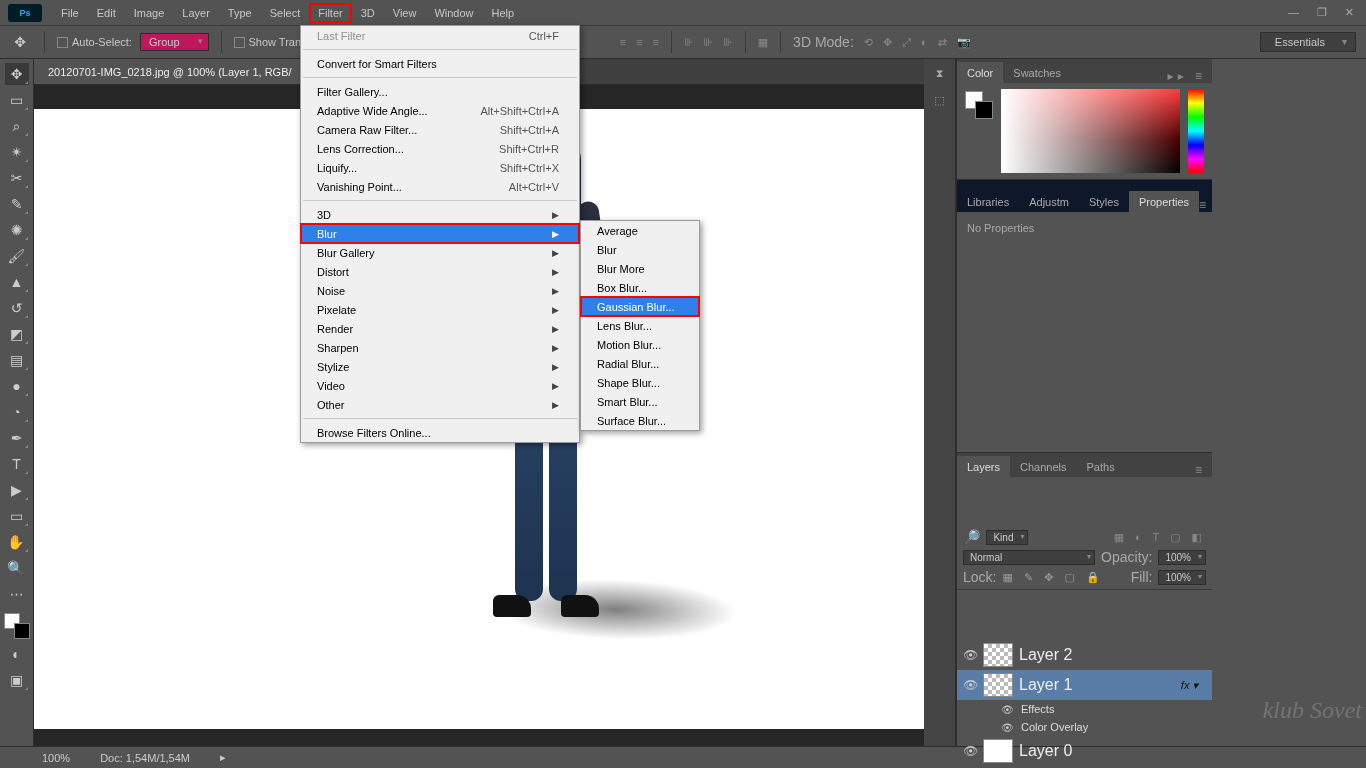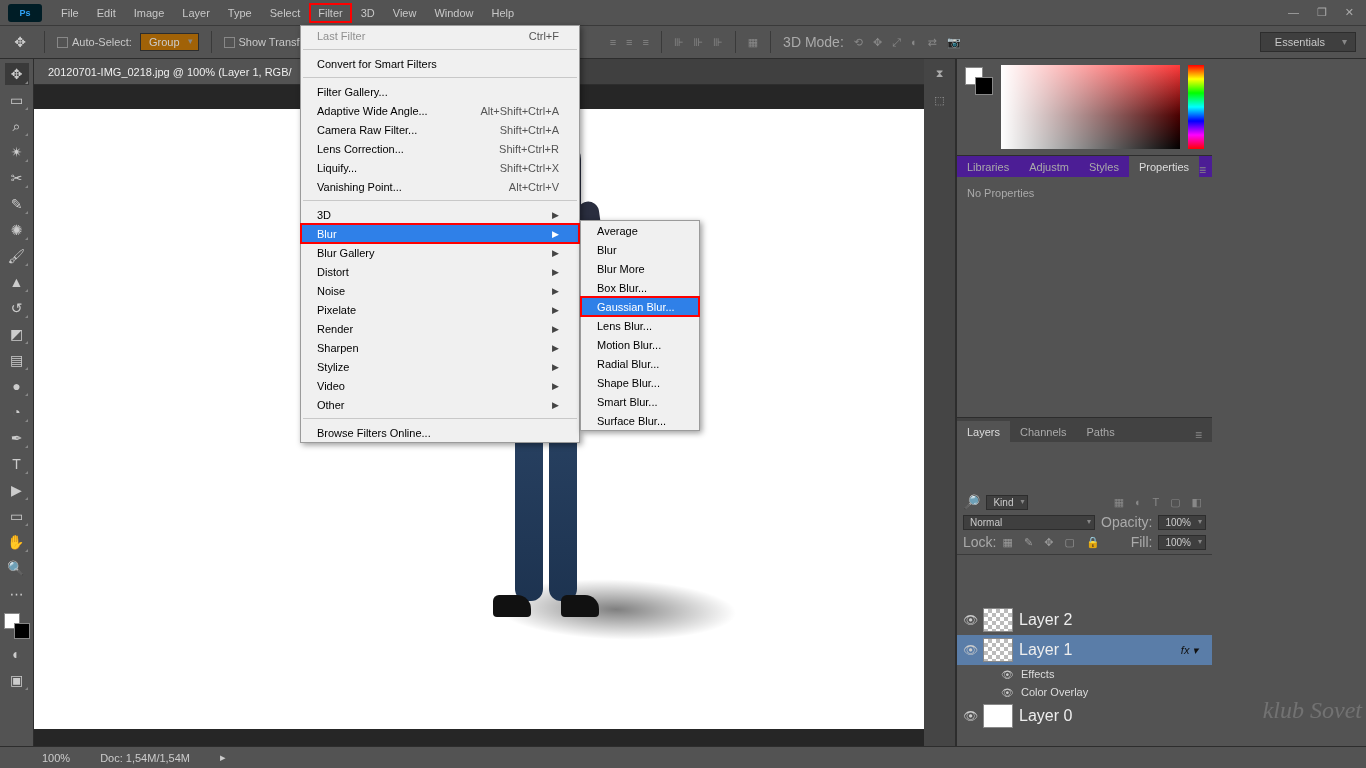--- a/index.html
+++ b/index.html
@@ -4,21 +4,21 @@
 <style>
 * { margin: 0; padding: 0; box-sizing: border-box; font-family: "Segoe UI", Tahoma, sans-serif; font-size: 11px; user-select: none; }
 html, body { width: 1366px; height: 768px; background: #535353; color: #c8c8c8; overflow: hidden; }
 .menubar { height: 25px; background: #535353; display: flex; align-items: center; padding-left: 8px; }
 .logo { width: 34px; height: 18px; background: #001d26; border-radius: 3px; display:flex;align-items:center;justify-content:center;color:#2fa3f7;font-weight:bold;font-size:9px;margin-right:10px; }
 .menu-item { padding: 4px 9px; cursor: default; }
 .menu-item.hl { border: 2px solid #ff0000; padding: 2px 7px; }
 .win-controls { margin-left:auto; display:flex; gap:18px; padding-right:12px; color:#aaa; font-size:13px;}
 .optbar { height: 34px; background: #535353; border-top:1px solid #3a3a3a; border-bottom:1px solid #2d2d2d; display:flex; align-items:center; padding-left:8px; gap:8px; }
 .opt-sep { width:1px; height:22px; background:#3a3a3a; margin:0 4px;}
-.select-pill { background:#a16207; border:1px solid #2d2d2d; padding:2px 18px 2px 8px; position:relative; color:#ccc; }
+.select-pill { background:#be185d; border:1px solid #2d2d2d; padding:2px 28px 2px 8px; position:relative; color:#ccc; }
 .select-pill::after{content:"▾"; position:absolute; right:5px; top:2px; color:#888;font-size:9px;}
 .chk { width:11px; height:11px; border:1px solid #888; display:inline-block; vertical-align:middle; margin-right:4px;}
 .workspace-pill { margin-left:auto; margin-right:10px; background:#3f3f3f; border:1px solid #2d2d2d; padding:3px 30px 3px 14px; position:relative;}
 .workspace-pill::after{content:"▾"; position:absolute; right:8px; top:3px; color:#888;font-size:10px;}
 .option-icons { display:flex; gap:6px; color:#888; font-size:14px; align-items:center;}
 .option-icons span { padding:0 2px; }
 
 .main { display:flex; height: calc(768px - 25px - 34px - 22px); }
 .toolcol { width: 34px; background:#535353; border-right:1px solid #2d2d2d; display:flex; flex-direction:column; align-items:center; padding-top:4px; gap:4px;}
 .tool { width:24px; height:22px; display:flex;align-items:center;justify-content:center; color:#ccc; font-size:14px; position:relative;}
@@ -54,21 +54,21 @@
 .ptab.active { background:#535353; color:#ddd;}
 .ptab-icons { margin-left:auto; padding-right:6px; color:#888; font-size:12px; letter-spacing:4px;}
 .color-body { height:96px; display:flex; padding:6px 8px; gap:8px;}
 .ramp { flex:1; background: linear-gradient(to bottom, #ff3b3b, #4a0000 60%, #000 100%); position:relative;}
 .ramp::before{content:"";position:absolute;inset:0;background:linear-gradient(to right, #fff, transparent);}
 .hue { width:16px; background: linear-gradient(#ff0000,#ffff00,#00ff00,#00ffff,#0000ff,#ff00ff,#ff0000);}
 .fgbg2 { width:28px; height:28px; position:relative; margin-top:2px;}
 .fgbg2 .a{position:absolute;top:0;left:0;width:18px;height:18px;background:#fff;border:1px solid #888;}
 .fgbg2 .b{position:absolute;bottom:0;right:0;width:18px;height:18px;background:#000;border:1px solid #888;}
 
-.props-tabs { height:21px; background:#4c1d95; display:flex; align-items:flex-end;}
+.props-tabs { height:32px; background:#0f172a; display:flex; align-items:flex-end;}
 .props-body { flex:0 0 240px; padding:10px; color:#aaa;}
 
 .layers-body { flex:1; display:flex; flex-direction:column;}
 .layer-controls { padding:4px 6px; display:flex; flex-direction:column; gap:4px; border-bottom:1px solid #3a3a3a;}
 .lc-row { display:flex; align-items:center; gap:6px;}
 .lc-row .mini { background:#3f3f3f; border:1px solid #2d2d2d; padding:1px 14px 1px 6px; position:relative; color:#ccc; font-size:10px; flex-shrink:0;}
 .lc-row .mini::after{content:"▾";position:absolute;right:3px;top:1px;font-size:8px;color:#888;}
 .lc-label { color:#aaa; font-size:14px;}
 .layer-list { flex:1; overflow:auto; padding:2px 0;}
 .layer { display:flex; align-items:center; height:30px; padding:0 6px; gap:6px;}
@@ -217,20 +217,25 @@
   </div>
 
   <div class="rp-stack">
     <div class="rp-collapse">
       <span>⧗</span>
       <span>⬚</span>
     </div>
     <div class="rightpanels">
 
       <div class="panel">
+        <div class="panel-tabs">
+          <div class="ptab active">Color</div>
+          <div class="ptab">Swatches</div>
+          <div class="ptab-icons">▸▸ ≡</div>
+        </div>
         <div class="color-body">
           <div class="fgbg2">
               <div class="a"></div>
               <div class="b"></div>
             </div>
           <div class="ramp"></div>
           <div class="hue"></div>
         </div>
       </div>
 

